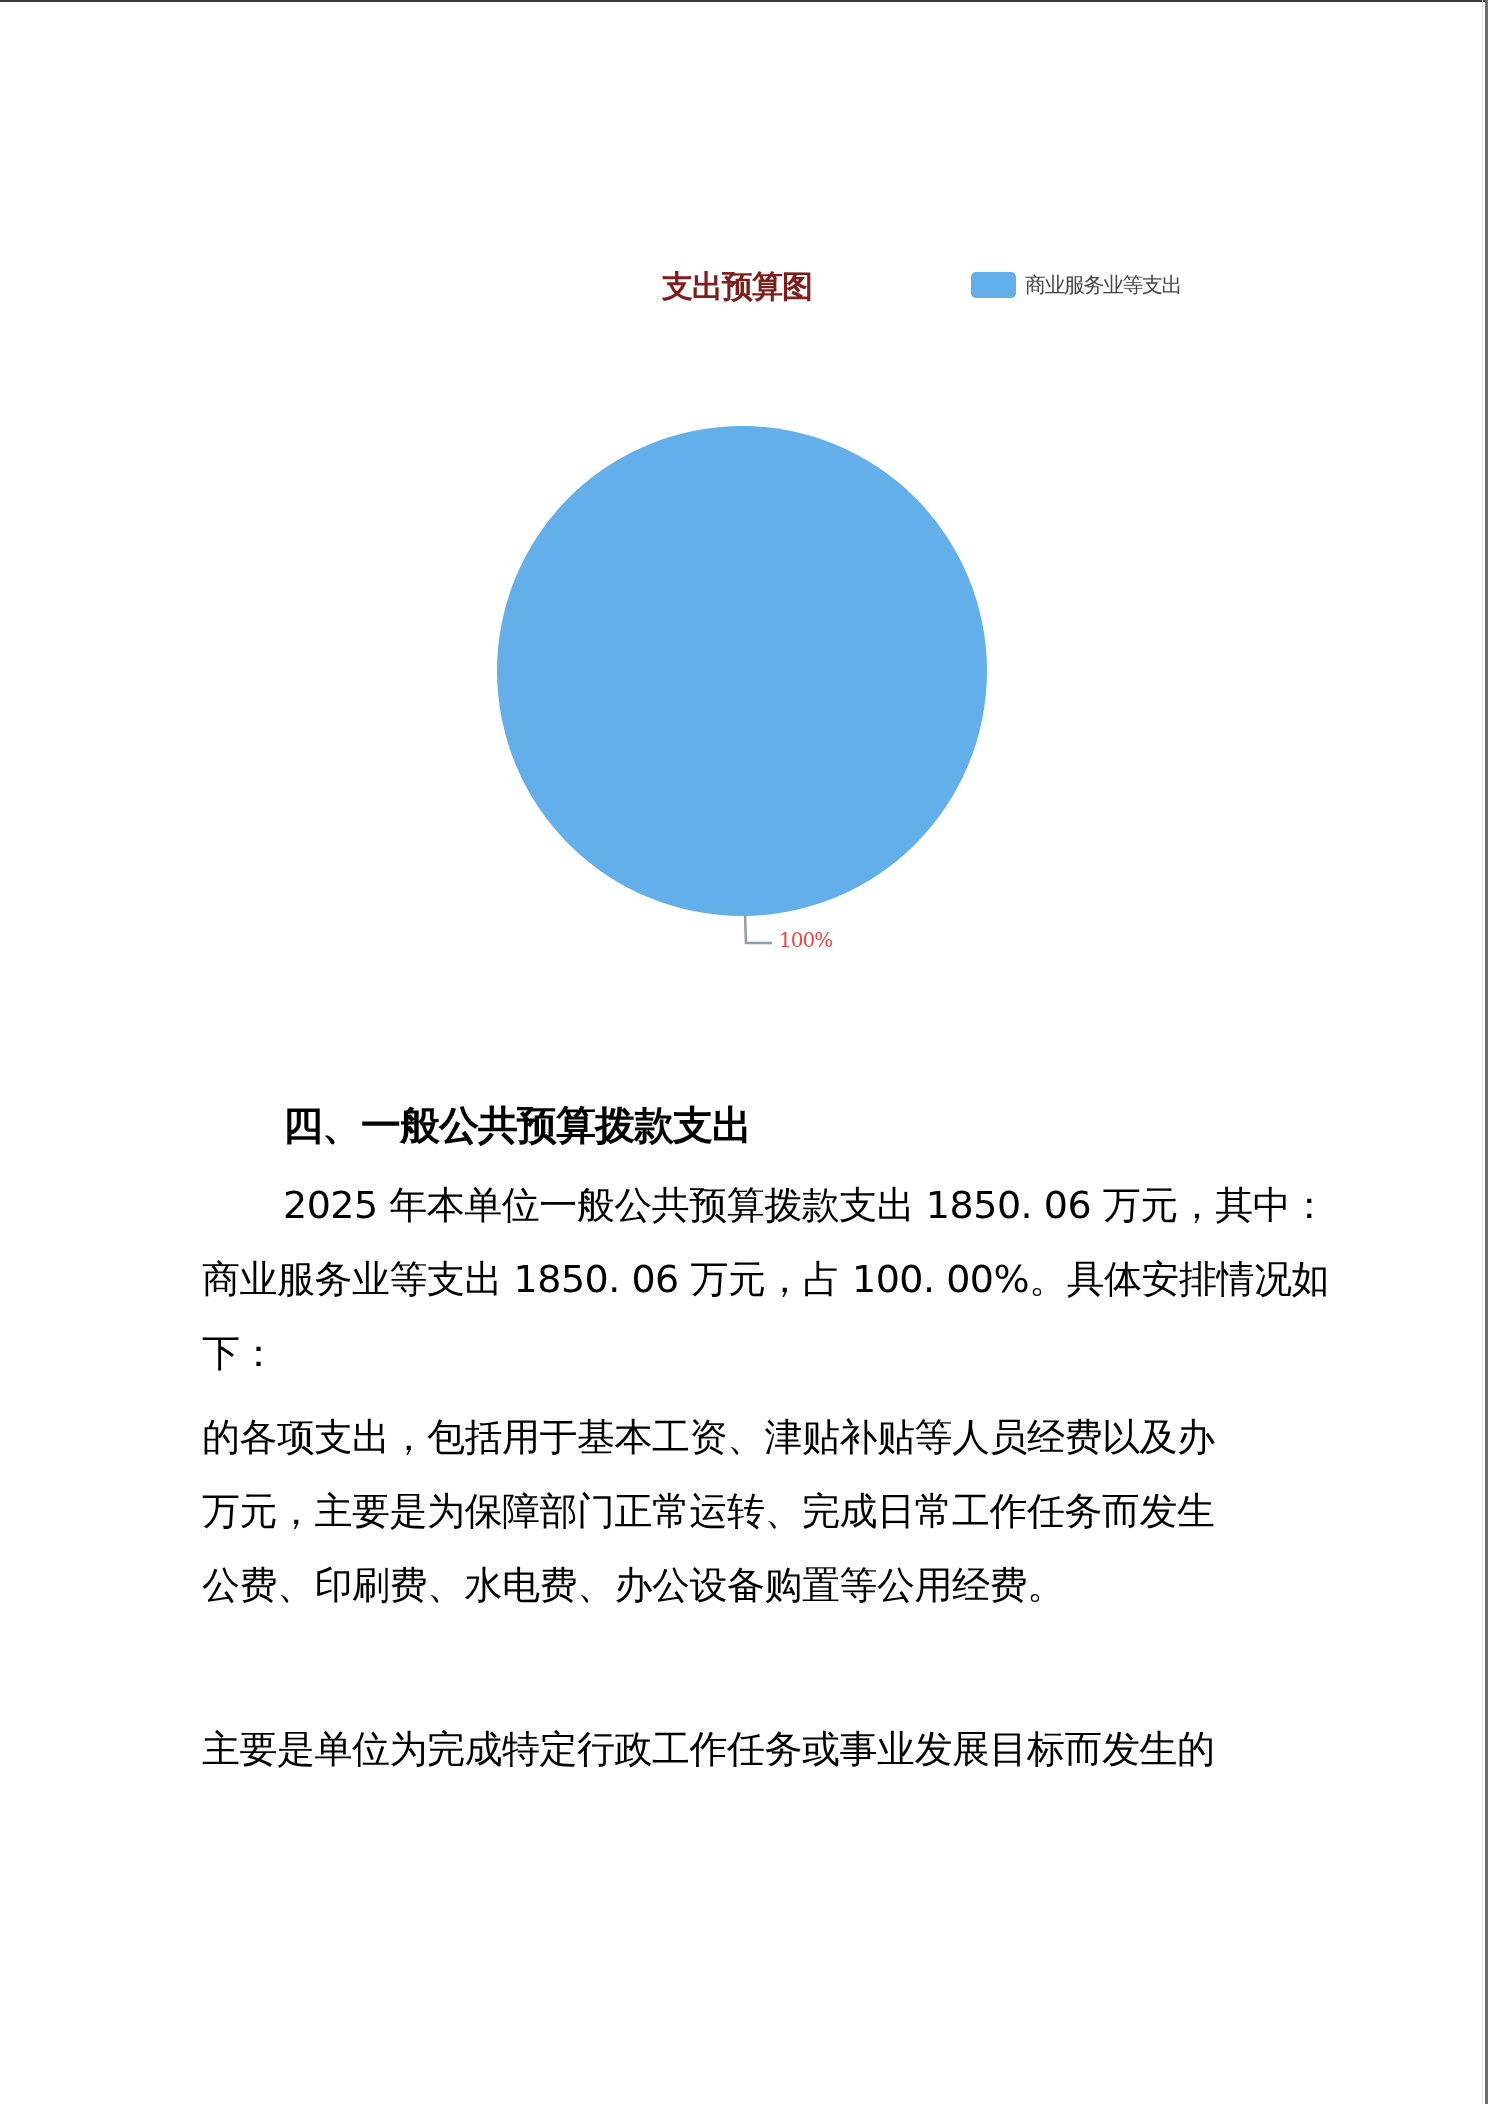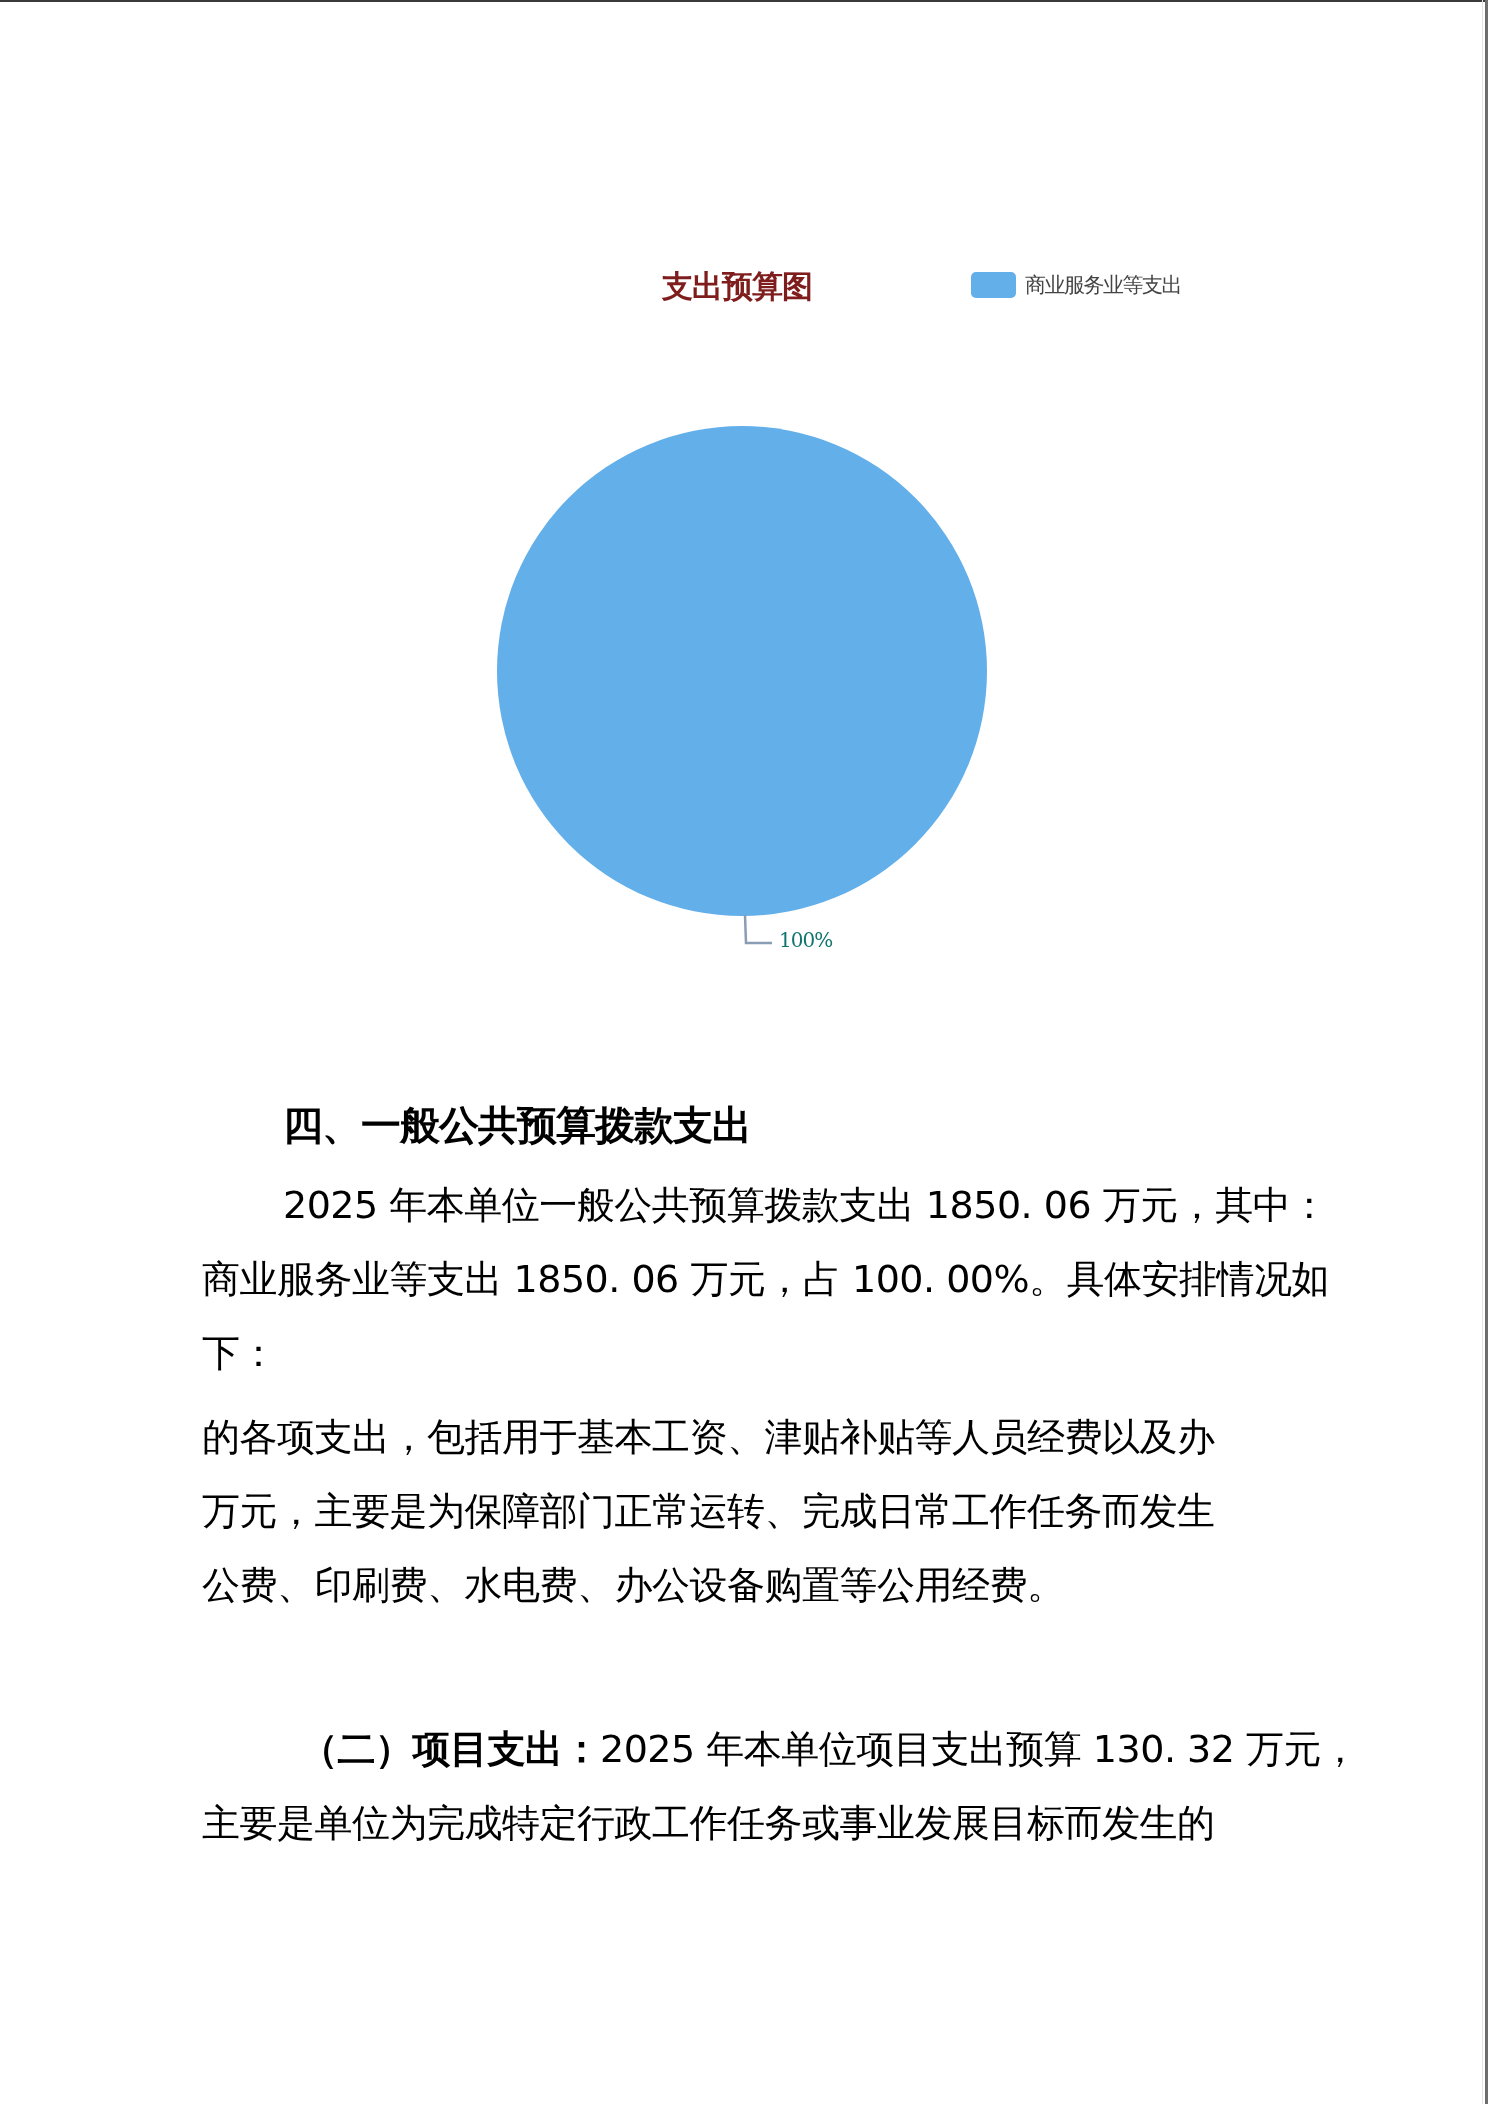--- a/index.html
+++ b/index.html
@@ -118,33 +118,32 @@
 
   <div class="legend">
     <div class="legend-swatch" id="legend-swatch" style="background: rgb(99, 175, 234);"></div>
     <span class="legend-label">商业服务业等支出</span>
   </div>
 
   <svg class="pie-svg" width="1488" height="1000">
     <circle id="pie-slice" cx="742" cy="671" r="245" fill="#63afea"></circle>
     <polyline id="pie-leader" points="745,915 746,943 772,943" fill="none" stroke-width="2.5" stroke="#8a9db4"></polyline>
   </svg>
-  <div class="pie-label" id="pie-label" style="color: #0f766e;">100%</div>
+  <div class="pie-label" id="pie-label" style="color: #ef4444;">100%</div>
 </div>
 
 <div class="section-heading">四、一般公共预算拨款支出</div>
 
 <div class="para" style="top:1168px;">
   <span class="line indent">2025 年本单位一般公共预算拨款支出 1850. 06 万元，其中：</span>
   <span class="line">商业服务业等支出 1850. 06 万元，占 100. 00%。具体安排情况如</span>
   <span class="line">下：</span>
 </div>
 
 <div class="para" style="top:1400px;">
   <span class="line">的各项支出，包括用于基本工资、津贴补贴等人员经费以及办</span>
   <span class="line">万元，主要是为保障部门正常运转、完成日常工作任务而发生</span>
   <span class="line">公费、印刷费、水电费、办公设备购置等公用经费。</span>
 </div>
 
 <div class="para" style="top:1712px;">
-  <span class="line indent-sub"><span class="bold">（二）项目支出：</span><span>2025 年本单位项目支出预算 130. 32 万元，</span></span>
   <span class="line">主要是单位为完成特定行政工作任务或事业发展目标而发生的</span>
 </div>
 
 </body></html>

